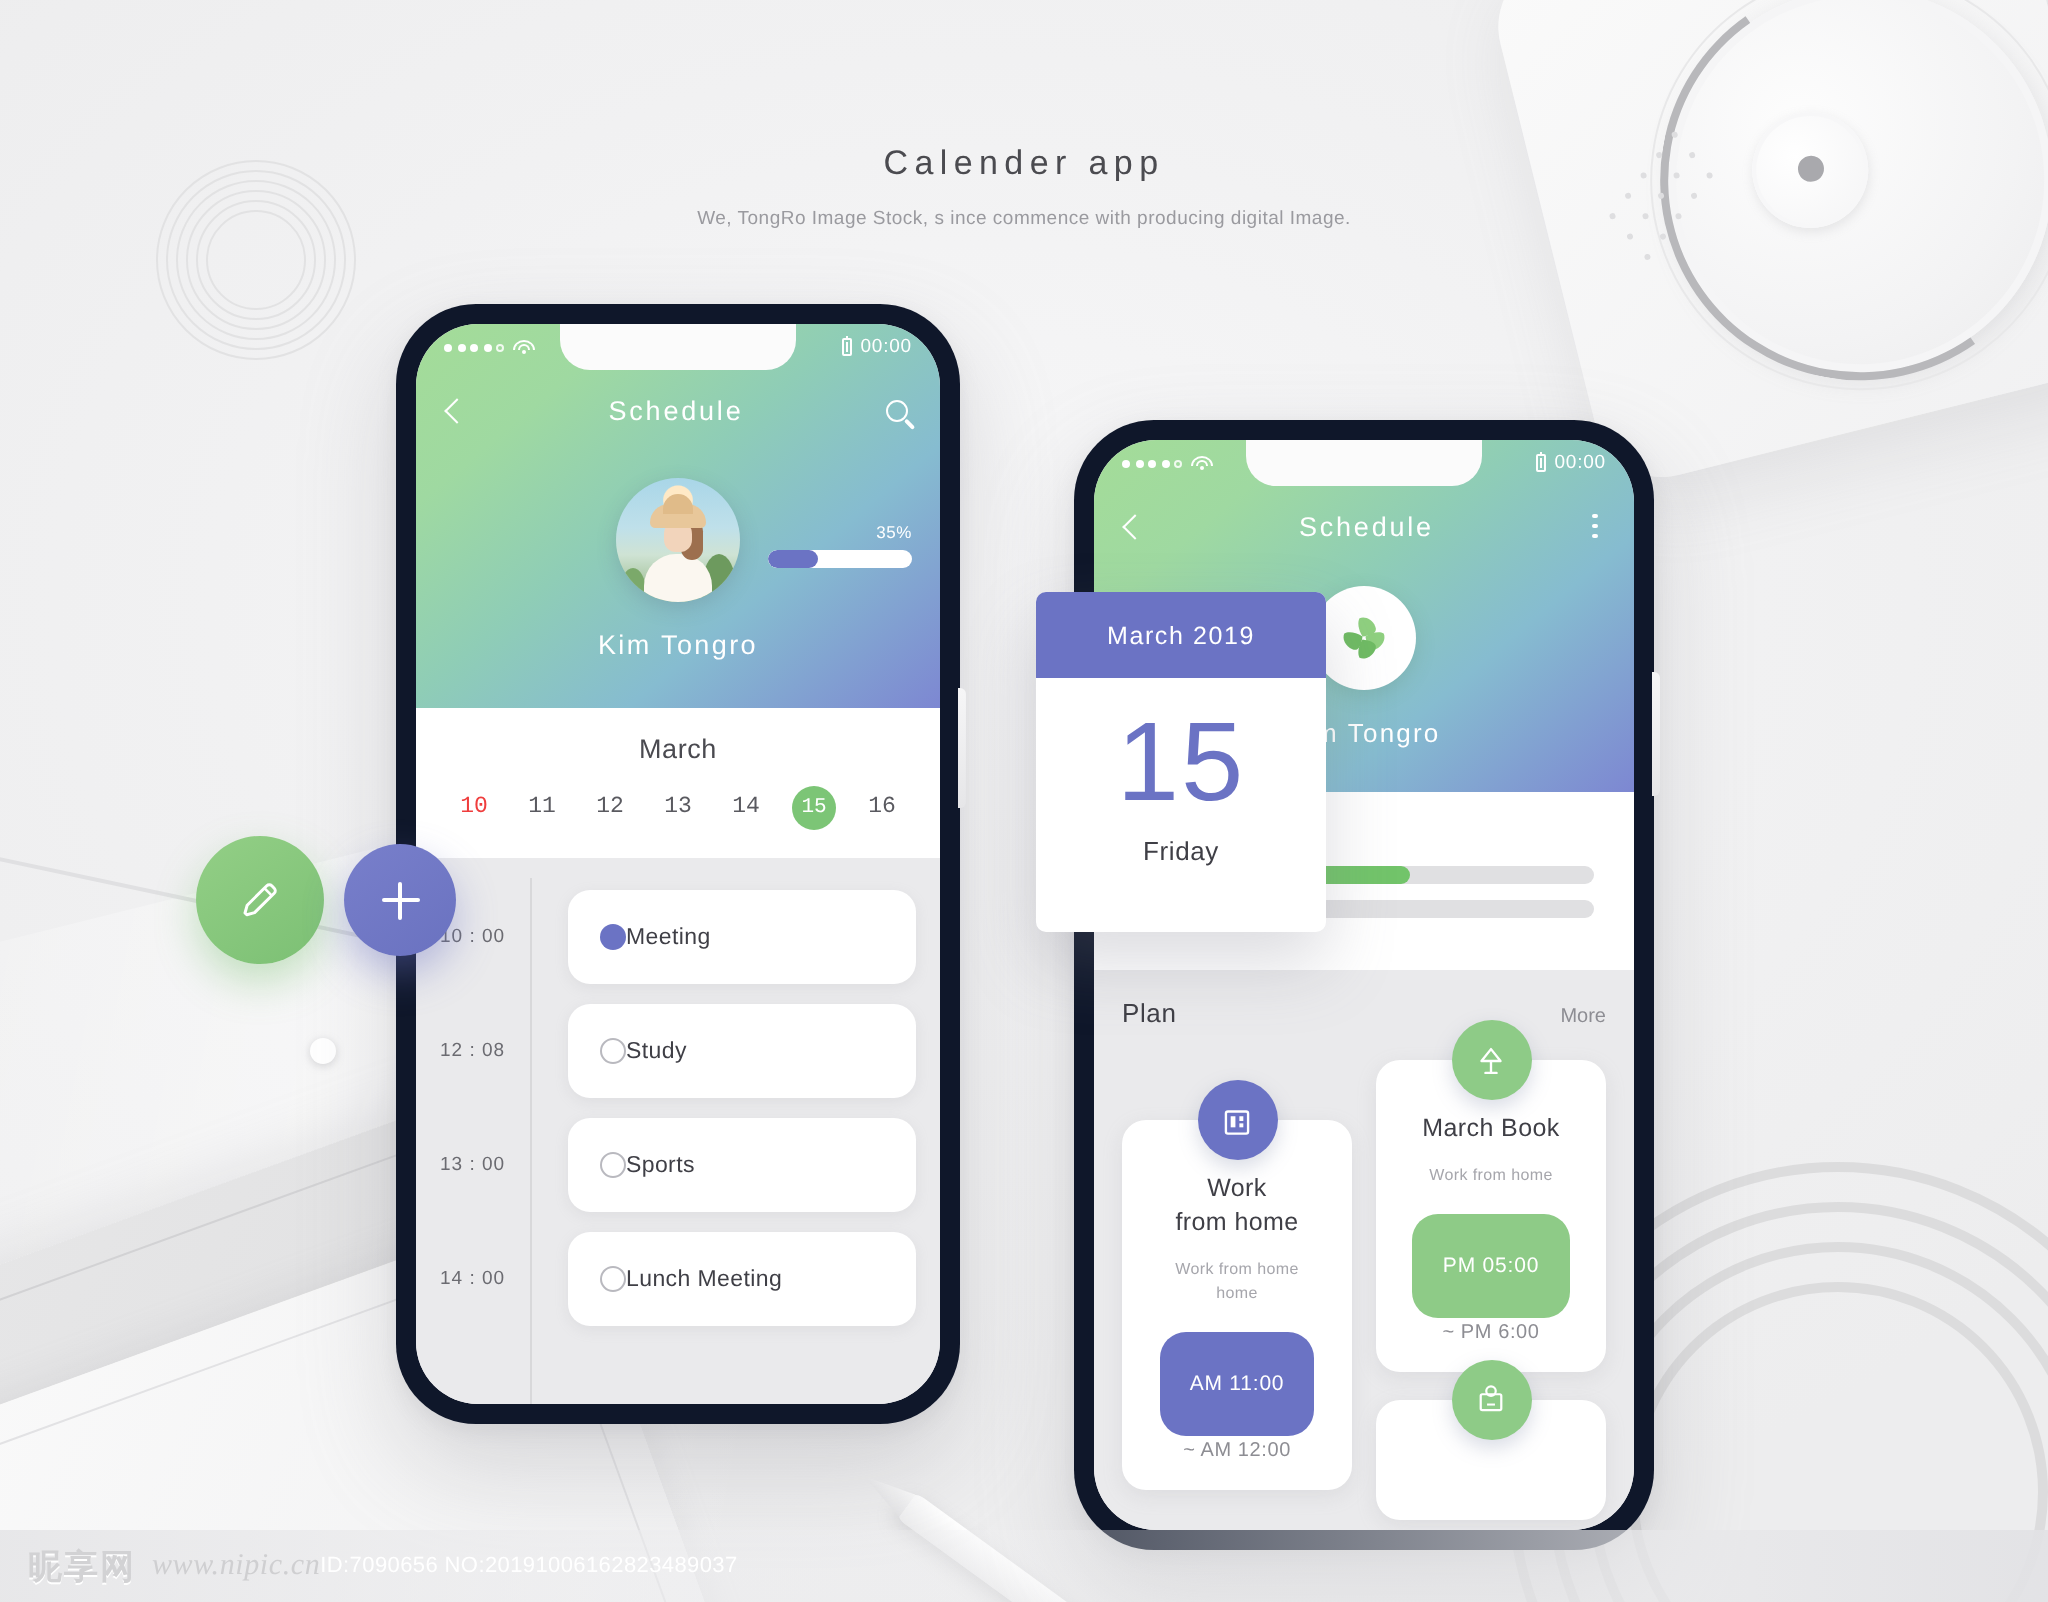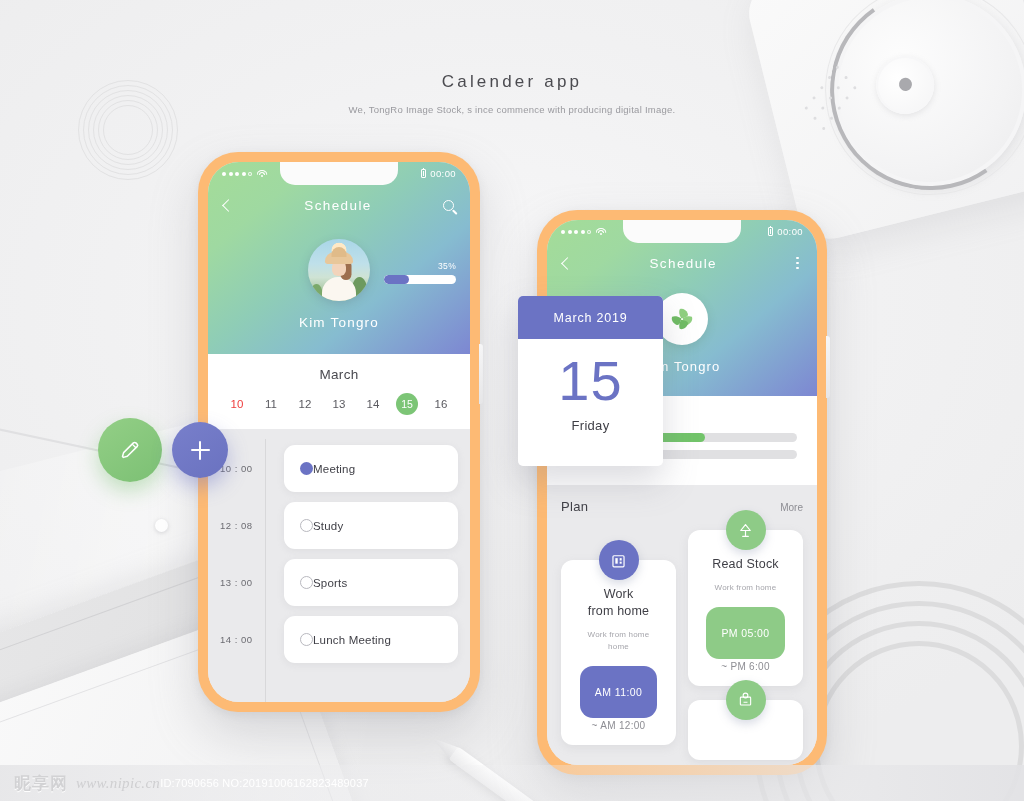--- a/index.html
+++ b/index.html
@@ -122,21 +122,21 @@
   }
   .head h1 {
     font-size: 17px; font-weight: 400; color:#4b4b50; letter-spacing: 3.2px;
   }
   .head p {
     margin-top: 12px; font-size: 9.5px; color:#9a9a9f; letter-spacing: .25px;
   }
 
   
   .phone {
-    position:absolute; background:#fdba74; border-radius:40px;
+    position:absolute; background:#0f172a; border-radius:40px;
     box-shadow: 0 22px 48px rgba(145,145,152,.30), 0 3px 10px rgba(150,150,155,.16);
     z-index: 5;
   }
   .phone .screen {
     position:absolute; inset:10px; border-radius:31px; overflow:hidden; background:#ededee;
   }
   .side-btn {
     position:absolute; right:-3px; width:4px; border-radius:0 3px 3px 0;
     background: linear-gradient(180deg,#f6f6f7,#e6e6e8);
   }
@@ -217,21 +217,21 @@
 
   .prog-wrap { position:absolute; right:14px; top:36px; width:72px; text-align:right; }
   .prog-pct { font-size:8.5px; letter-spacing:.3px; margin-bottom:4px; }
   .prog-track { height:9px; border-radius:6px; background:#fff; overflow:hidden; }
   .prog-fill { height:100%; border-radius:6px; background:#6b73c4; }
 
   
   .calstrip { background:#fff; padding:13px 0 14px; }
   .calstrip .mon { text-align:center; font-size:13.5px; color:#4a4a50; margin-bottom:11px; letter-spacing:.3px; }
   .daysrow { display:flex; justify-content:space-around; align-items:center; padding:0 12px; }
-  .day { font-size:11.5px; color:#5a5a60; width:22px; height:22px; line-height:22px; text-align:center; cursor:pointer; }
+  .day { font-size:11.5px; color:#5a5a60; width:22px; height:22px; line-height:22px; text-align:center; cursor:pointer;font-family:Liberation Mono, monospace; }
   .day.sun { color:#ef3d3d; }
   .day.sel { background:#7cc576; color:#fff; border-radius:50%; font-size:10.5px; }
 
   
   .schedlist { background:#eaeaec; padding:16px 12px 0; position:relative; height:100%; }
   .timeline { position:absolute; left:57px; top:10px; bottom:0; width:1.2px; background:#d8d8da; }
   .srow { display:flex; align-items:center; margin-bottom:10px; position:relative; }
   .stime { width:46px; font-size:9.5px; color:#6b6b71; letter-spacing:.5px; flex-shrink:0; }
   .scard {
     flex:1; margin-left:18px; background:#fff; border-radius:11px; height:47px;
@@ -594,21 +594,21 @@
           </div>
         <div class="pcol right" id="plan-right">
             <div class="pcard">
               <span class="pc-icon green">
                 <svg width="19" height="19" viewBox="0 0 24 24">
                   <path d="M12 4.5 L18 12 L6 12 Z" fill="none" stroke="#fff" stroke-width="1.5" stroke-linejoin="round"></path>
                   <path d="M12 12 V19" stroke="#fff" stroke-width="1.5"></path>
                   <path d="M8.5 19.5 H15.5" stroke="#fff" stroke-width="1.5" stroke-linecap="round"></path>
                 </svg>
               </span>
-              <div class="pc-title">Read Stock</div>
+              <div class="pc-title">March Book</div>
               <div class="pc-sub">Work from home</div>
               <div><span class="pc-pill green">PM 05:00</span></div>
               <div class="pc-end">~ PM 6:00</div>
             </div>
             <div class="pcard" style="min-height: 60px;">
               <span class="pc-icon green">
                 <svg width="19" height="19" viewBox="0 0 24 24">
                   <rect x="5.5" y="9" width="13" height="10" rx="1" fill="none" stroke="#fff" stroke-width="1.4"></rect>
                   <circle cx="12" cy="7" r="3" fill="none" stroke="#fff" stroke-width="1.4"></circle>
                   <path d="M9.5 15.5 H14.5" stroke="#fff" stroke-width="1.3"></path>

